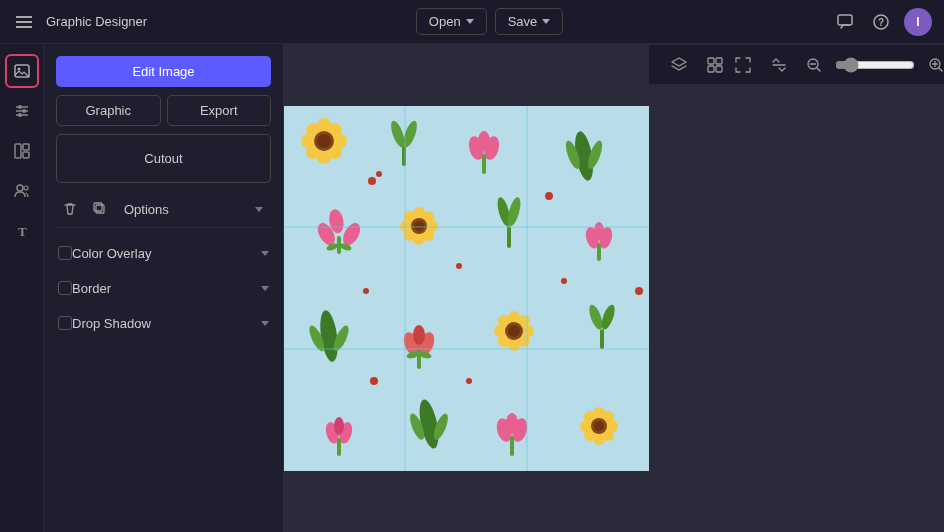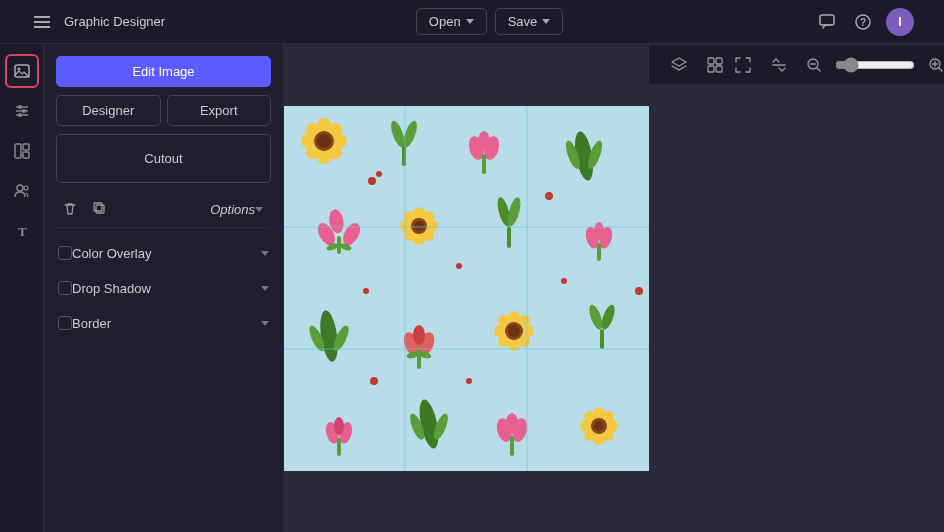--- a/index.html
+++ b/index.html
@@ -15,21 +15,21 @@
       flex-direction: column;
     }
 
     
     .topbar {
       height: 44px;
       background: #1a1a2a;
       display: flex;
       align-items: center;
       justify-content: space-between;
-      padding: 0 30px;
+      padding: 0 12px;
       border-bottom: 1px solid #2a2a3a;
       flex-shrink: 0;
     }
     .topbar-left {
       display: flex;
       align-items: center;
       gap: 10px;
     }
     .topbar-center {
       display: flex;
@@ -232,24 +232,23 @@
     .options-label-btn {
       flex: 1;
       background: none;
       border: none;
       color: #ccc;
       cursor: pointer;
       font-size: 13px;
       text-align: left;
       display: flex;
       align-items: center;
-      justify-content: flex-end;
+      justify-content: space-between;
       padding: 4px 6px;
       border-radius: 4px;
-      font-style: italic;
     }
 
     
     .checkbox-row {
       display: flex;
       align-items: center;
       justify-content: space-between;
       padding: 6px 2px;
       cursor: pointer;
     }
@@ -440,21 +439,21 @@
       </svg>
     </button>
   </div>
 
   <div class="props-panel">
 
     <div class="props-body">
       <button class="btn-primary">Edit Image</button>
 
       <div class="btn-row">
-        <button class="btn-secondary">Designer</button>
+        <button class="btn-secondary">Graphic</button>
         <button class="btn-secondary">Export</button>
       </div>
 
       <button class="btn-cutout">Cutout</button>
 
       <div class="options-row">
         <button class="options-icon-btn">
           <svg width="16" height="16" viewBox="0 0 16 16" fill="none">
             <path d="M3 4h10M6 4V3h4v1M5 4l1 9h4l1-9" stroke="#999" stroke-width="1.3" stroke-linecap="round" stroke-linejoin="round" fill="none"></path>
           </svg>
@@ -476,29 +475,29 @@
           <div class="custom-checkbox"></div>
           <span class="checkbox-label">Color Overlay</span>
         </div>
         <span class="chevron-down-small"></span>
       </div>
 
 
       <div class="checkbox-row">
         <div class="checkbox-left">
           <div class="custom-checkbox"></div>
-          <span class="checkbox-label">Drop Shadow</span>
+          <span class="checkbox-label">Border</span>
         </div>
         <span class="chevron-down-small"></span>
       </div>
 
       <div class="checkbox-row">
         <div class="checkbox-left">
           <div class="custom-checkbox"></div>
-          <span class="checkbox-label">Border</span>
+          <span class="checkbox-label">Drop Shadow</span>
         </div>
         <span class="chevron-down-small"></span>
       </div>
     </div>
   </div>
 
   <div class="canvas-area">
     <div class="canvas-viewport">
       <div class="canvas-image-container">
         <div class="canvas-image">

